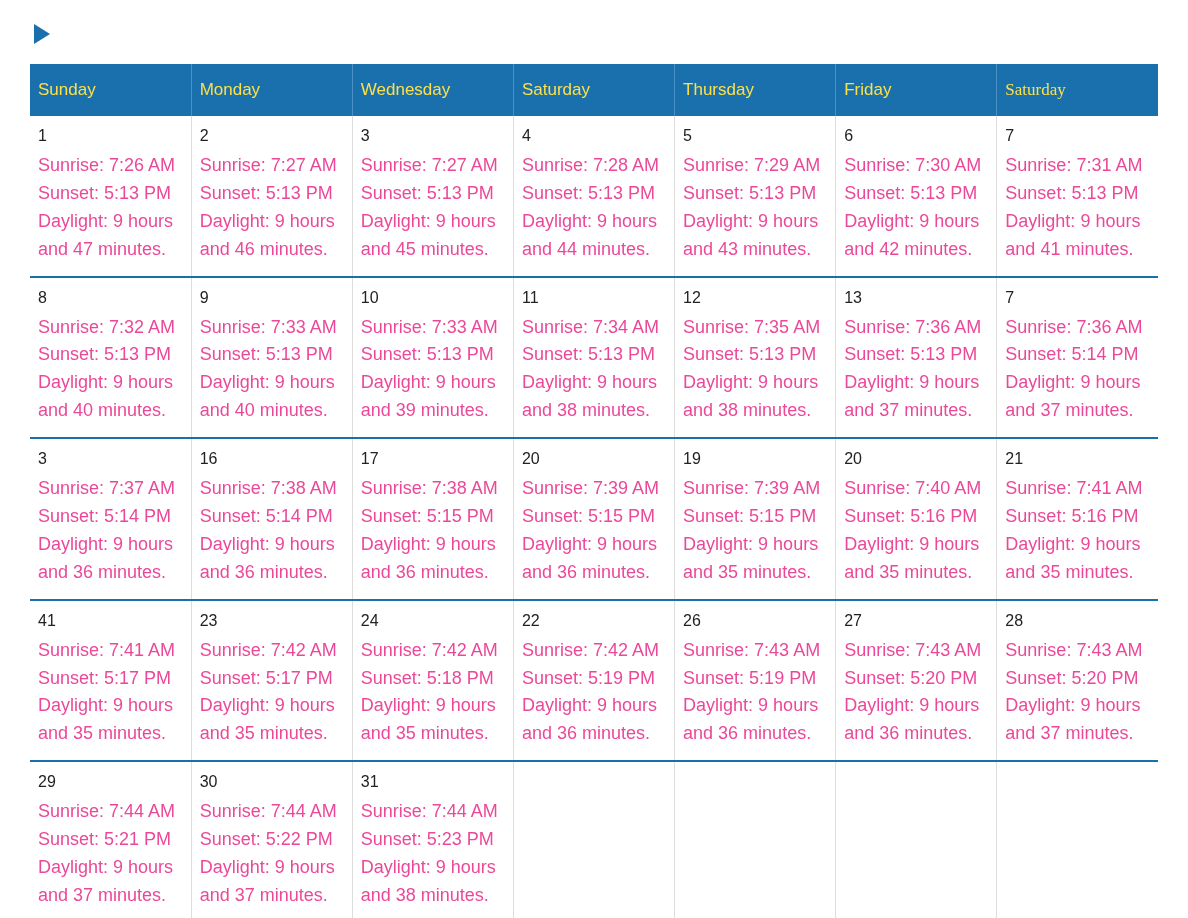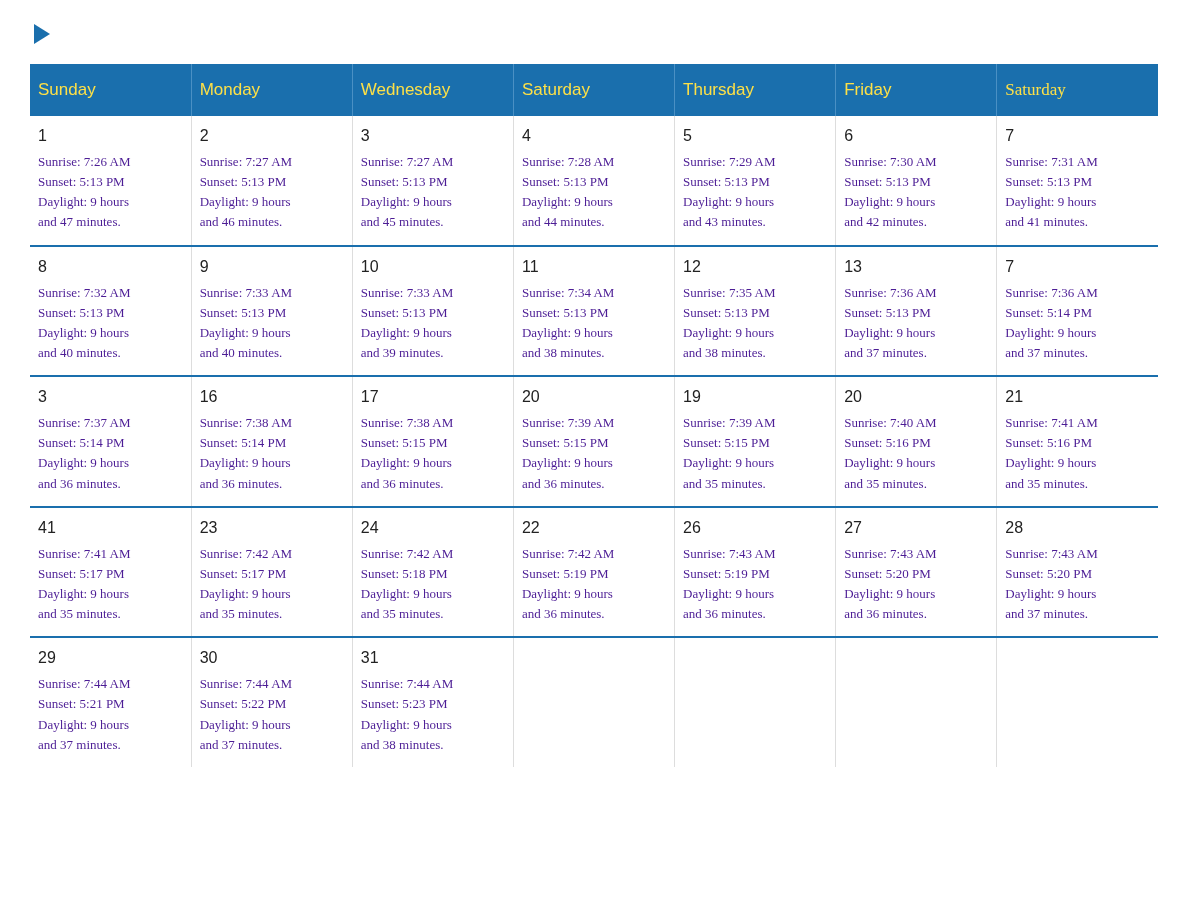--- a/index.html
+++ b/index.html
@@ -93,24 +93,23 @@
     tbody td:last-child {
       border-right: none;
     }
     .day-num {
       font-size: 16px;
       font-weight: normal;
       display: block;
       margin-bottom: 4px;
     }
     .day-info {
-      font-size: 13px;
-      color: #4c1d95;
+      font-size: 18px;
+      color: #ec4899;
       line-height: 1.55;
-      font-family: Liberation Serif, serif;
     }
     tbody tr:last-child {
       border-bottom: none;
     }
   </style>
 </head>
 <body>
 
 <div class="header">
   <div class="logo">

